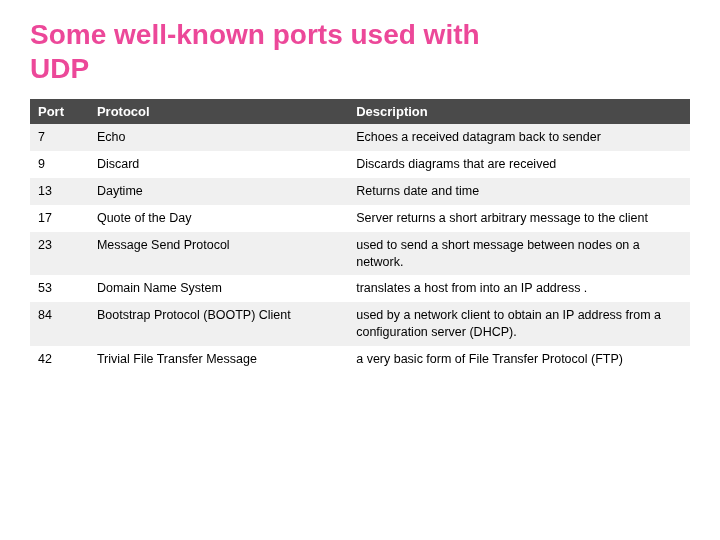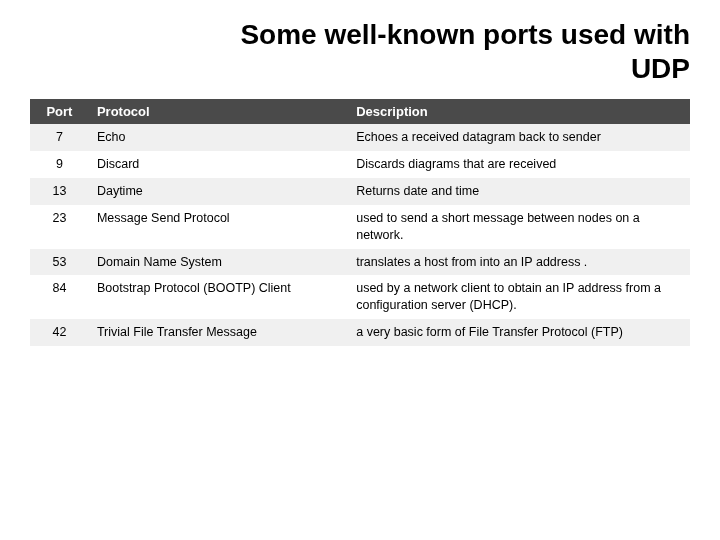--- a/index.html
+++ b/index.html
@@ -11,24 +11,24 @@
       overflow: hidden;
     }
     .page {
       width: 720px;
       height: 540px;
       padding: 18px 30px 10px 30px;
       display: flex;
       flex-direction: column;
     }
     .title {
-      text-align: right;
+      text-align: left;
       font-size: 28px;
       font-weight: bold;
-      color: #000000;
+      color: #ec4899;
       line-height: 1.2;
       margin-bottom: 14px;
     }
     table {
       width: 100%;
       border-collapse: collapse;
       font-size: 12.5px;
     }
     thead tr {
       background-color: #4a4a4a;
@@ -45,21 +45,21 @@
     }
     tbody tr:nth-child(even) {
       background-color: #ffffff;
     }
     tbody td {
       padding: 5px 8px;
       vertical-align: top;
       border: none;
       line-height: 1.35;
     }
-    .col-port { width: 50px; text-align: center; }
+    .col-port { width: 50px; }
     .col-protocol { width: 220px; }
     .col-description { width: 290px; }
   </style>
 </head>
 <body>
 
 <div class="page">
   <div class="title">
     <span>Some well-known ports used with</span><br>
     <span>UDP</span>
@@ -83,20 +83,25 @@
           <td class="col-port">9</td>
           <td class="col-protocol">Discard</td>
           <td class="col-description">Discards diagrams that are received</td>
         </tr>
         <tr>
           <td class="col-port">13</td>
           <td class="col-protocol">Daytime</td>
           <td class="col-description">Returns date and time</td>
         </tr>
         <tr>
+          <td class="col-port">17</td>
+          <td class="col-protocol">Quote of the Day</td>
+          <td class="col-description">Server returns a short arbitrary message to the client</td>
+        </tr>
+        <tr>
           <td class="col-port">23</td>
           <td class="col-protocol">Message Send Protocol</td>
           <td class="col-description">used to send a short message between nodes on a network.</td>
         </tr>
         <tr>
           <td class="col-port">53</td>
           <td class="col-protocol">Domain Name System</td>
           <td class="col-description">translates a host from into an IP address .</td>
         </tr>
         <tr>

